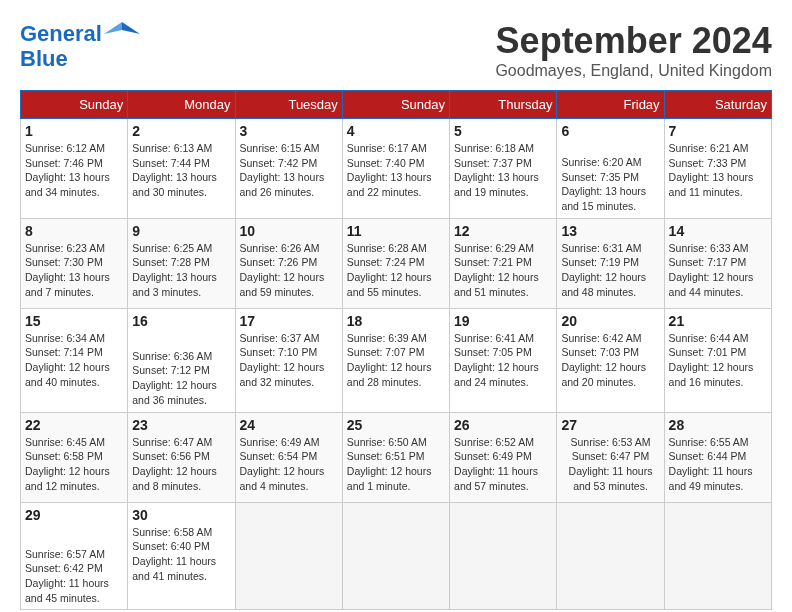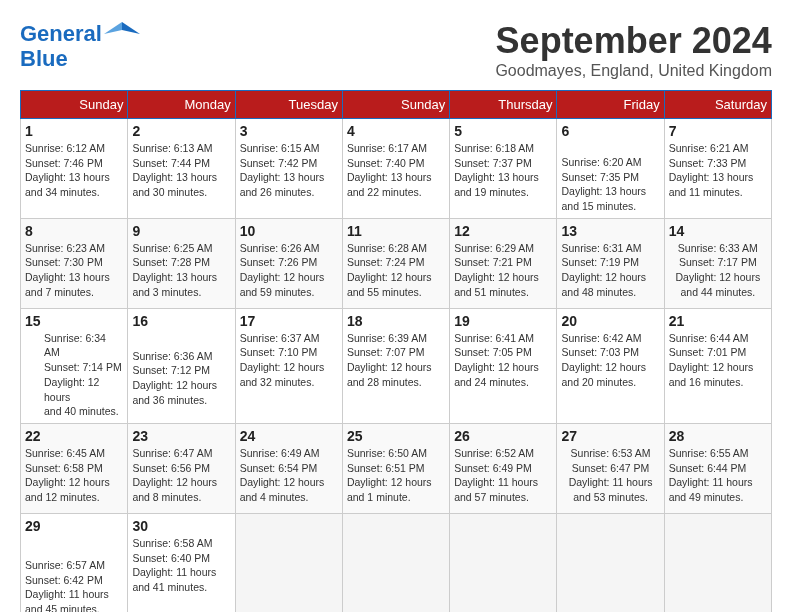--- a/index.html
+++ b/index.html
@@ -210,30 +210,30 @@
         </td>
         <td>
           <span class="day-number">13</span>
           <div class="day-info" style="white-space: pre-line;">Sunrise: 6:31 AM
 Sunset: 7:19 PM
 Daylight: 12 hours
 and 48 minutes.</div>
         </td>
         <td>
           <span class="day-number">14</span>
-          <div class="day-info" style="white-space: pre-line; text-align: center;">Sunrise: 6:33 AM
+          <div class="day-info" style="white-space: pre-line;">Sunrise: 6:33 AM
 Sunset: 7:17 PM
 Daylight: 12 hours
 and 44 minutes.</div>
         </td>
       </tr>
       <tr>
         <td>
           <span class="day-number">15</span>
-          <div class="day-info" style="white-space: pre-line; margin-left: 19px;">Sunrise: 6:34 AM
+          <div class="day-info" style="white-space: pre-line;">Sunrise: 6:34 AM
 Sunset: 7:14 PM
 Daylight: 12 hours
 and 40 minutes.</div>
         </td>
         <td>
           <span class="day-number">16</span>
           <div class="day-info" style="white-space: pre-line; margin-top: 20px;">Sunrise: 6:36 AM
 Sunset: 7:12 PM
 Daylight: 12 hours
 and 36 minutes.</div>

